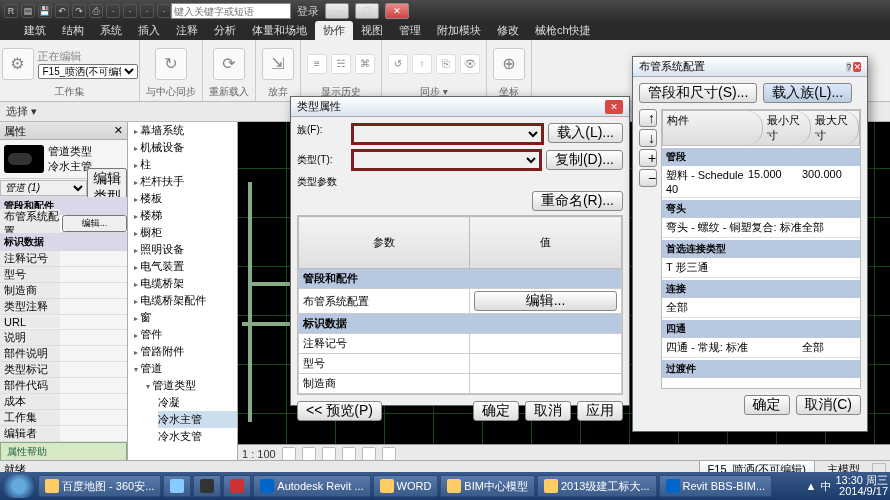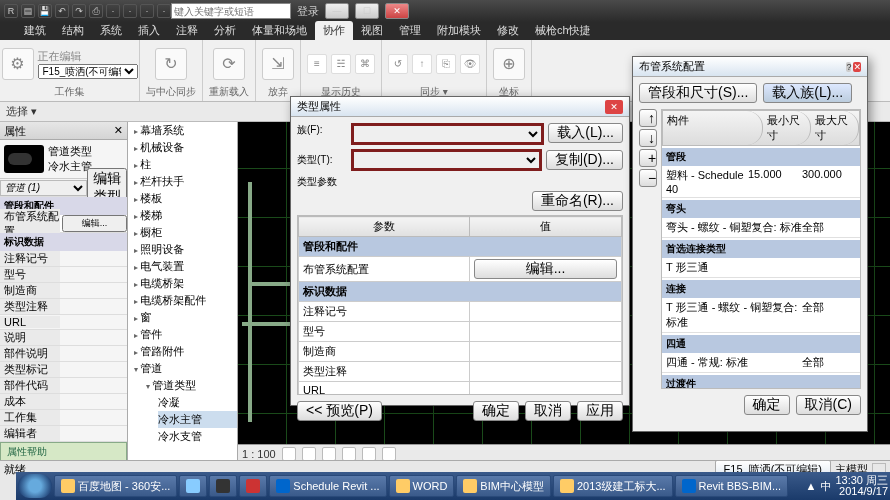--- a/index.html
+++ b/index.html
@@ -66,39 +66,39 @@
 
 
 .dlg { position:absolute; background:#f0f0f0; border:1px solid #666; box-shadow:3px 3px 10px rgba(0,0,0,0.4); }
 .dlg .dlghdr { height:20px; background:linear-gradient(#fff,#d8e4f0); border-bottom:1px solid #aaa; padding:2px 6px; font-size:11px; display:flex; justify-content:space-between; align-items:center;}
 .dlg .dlghdr .x { width:18px;height:14px;background:#d44;color:#fff;text-align:center;border-radius:2px;font-size:9px;line-height:14px;cursor:pointer;}
 .dlg .body { padding:6px; }
 .dlg label { font-size:10px; display:inline-block; width:50px;}
 .dlg select, .dlg input[type=text] { border:3px solid #7f1d1d; height:18px; font-size:10px; padding:8px 2px;}
 .dlg button { height:20px; border:1px solid #888; background:linear-gradient(#fff,#ddd); border-radius:3px; font-size:14px; padding:0 8px; cursor:pointer;}
 .dlg table { width:100%; border-collapse:collapse; font-size:10px;}
-.dlg th { background:linear-gradient(#f4f4f4,#e0e0e0); border:1px solid #bbb; padding:2px; font-weight:normal;}
+.dlg th { background:linear-gradient(#f4f4f4,#e0e0e0); border:1px solid #bbb; padding:18px; font-weight:normal;}
 .dlg td { border:1px solid #ccc; padding:2px 4px; background:#fff;}
 .dlg td.grp { background:#b8c8e0; font-weight:bold;}
 .dlg .btnrow { display:flex; justify-content:flex-end; gap:6px; padding:6px 0 0 0;}
 
 
 .dlg2 .secthdr { background:#b8c8e0; padding:2px 4px; font-size:10px; font-weight:bold; margin-top:2px;}
 .dlg2 .item { display:flex; padding:2px 4px; font-size:10px; border-bottom:1px solid #e0e0e0;}
 .dlg2 .item .a { flex:1;}
 .dlg2 .item .b { width:54px;}
 .dlg2 .colhdr { display:flex; background:linear-gradient(#f4f4f4,#dcdcdc); border:1px solid #bbb; font-size:10px;}
 .dlg2 .colhdr div { padding:2px 4px; border-right:1px solid #bbb;border-radius:16px;}
 
 
-.status { position:absolute; bottom:22px; left:0; right:0; height:18px; background:#e8e8e8; border-top:1px solid #aaa; display:flex; align-items:center; font-size:10px; padding:0 4px; gap:4px;}
+.status { position:absolute; bottom:22px; left:0; right:0; height:18px; background:#e8e8e8; border-top:1px solid #aaa; display:flex; align-items:center; font-size:10px; padding:0 4px; gap:12px;}
 .status .filetab { background:linear-gradient(#fff,#e0e8f0); border:1px solid #aaa; padding:1px 8px; border-radius:2px;}
 
 
-.taskbar { position:absolute; bottom:0; left:0; right:0; height:28px; background:linear-gradient(#3a5a8a,#1a3a6a); display:flex; align-items:center; padding:0 2px; gap:2px;margin-left:16px;}
+.taskbar { position:absolute; bottom:0; left:0; right:0; height:28px; background:linear-gradient(#3a5a8a,#1a3a6a); display:flex; align-items:center; padding:0 2px; gap:2px;}
 .taskbar .start { width:34px; height:24px; background:radial-gradient(circle,#6ad 30%,#247 80%); border-radius:12px;}
 .taskbar .tb { height:22px; background:linear-gradient(#5a7aaa,#3a5a8a); border:1px solid #2a4a7a; border-radius:2px; color:#fff; font-size:10px; padding:0 6px; display:flex; align-items:center; gap:3px;}
 .taskbar .tb .i { width:14px;height:14px;background:#fc6;border-radius:2px;display:inline-block;}
 .taskbar .tray { margin-left:auto; display:flex; align-items:center; gap:4px; color:#fff; font-size:10px;}
 .helpbar { position:absolute; left:0; bottom:40px; background:#d6e8c6; border:1px solid #8a8; padding:2px 6px; font-size:10px; color:#264;}
 </style>
 </head>
 <body>
 
 <div class="titlebar">
@@ -422,21 +422,20 @@
         <div class="item">
             <div class="a">弯头 - 螺纹 - 铜塑复合: 标准</div>
             <div class="b">全部</div>
           </div>
         <div class="secthdr">首选连接类型</div>
         <div class="item">
             <div class="a">T 形三通</div>
           </div>
         <div class="secthdr">连接</div>
         <div class="item">
-            <div class="a">T 形三通 - 螺纹 - 铜塑复合: 标准</div>
             <div class="b">全部</div>
           </div>
         <div class="secthdr">四通</div>
         <div class="item">
             <div class="a">四通 - 常规: 标准</div>
             <div class="b">全部</div>
           </div>
         <div class="secthdr">过渡件</div>
 
       </div>
@@ -466,21 +465,21 @@
       <span class="i" style="background:#8cf"></span>
     </div>
   <div class="tb">
       <span class="i" style="background:#333"></span>
     </div>
   <div class="tb">
       <span class="i" style="background:#c33"></span>
     </div>
   <div class="tb">
       <span class="i" style="background:#06c"></span>
-      <span>Schedule Revit ...</span>
+      <span>Autodesk Revit ...</span>
     </div>
   <div class="tb">
       <span class="i"></span>
       <span>WORD</span>
     </div>
   <div class="tb">
       <span class="i"></span>
       <span>BIM中心模型</span>
     </div>
   <div class="tb">

